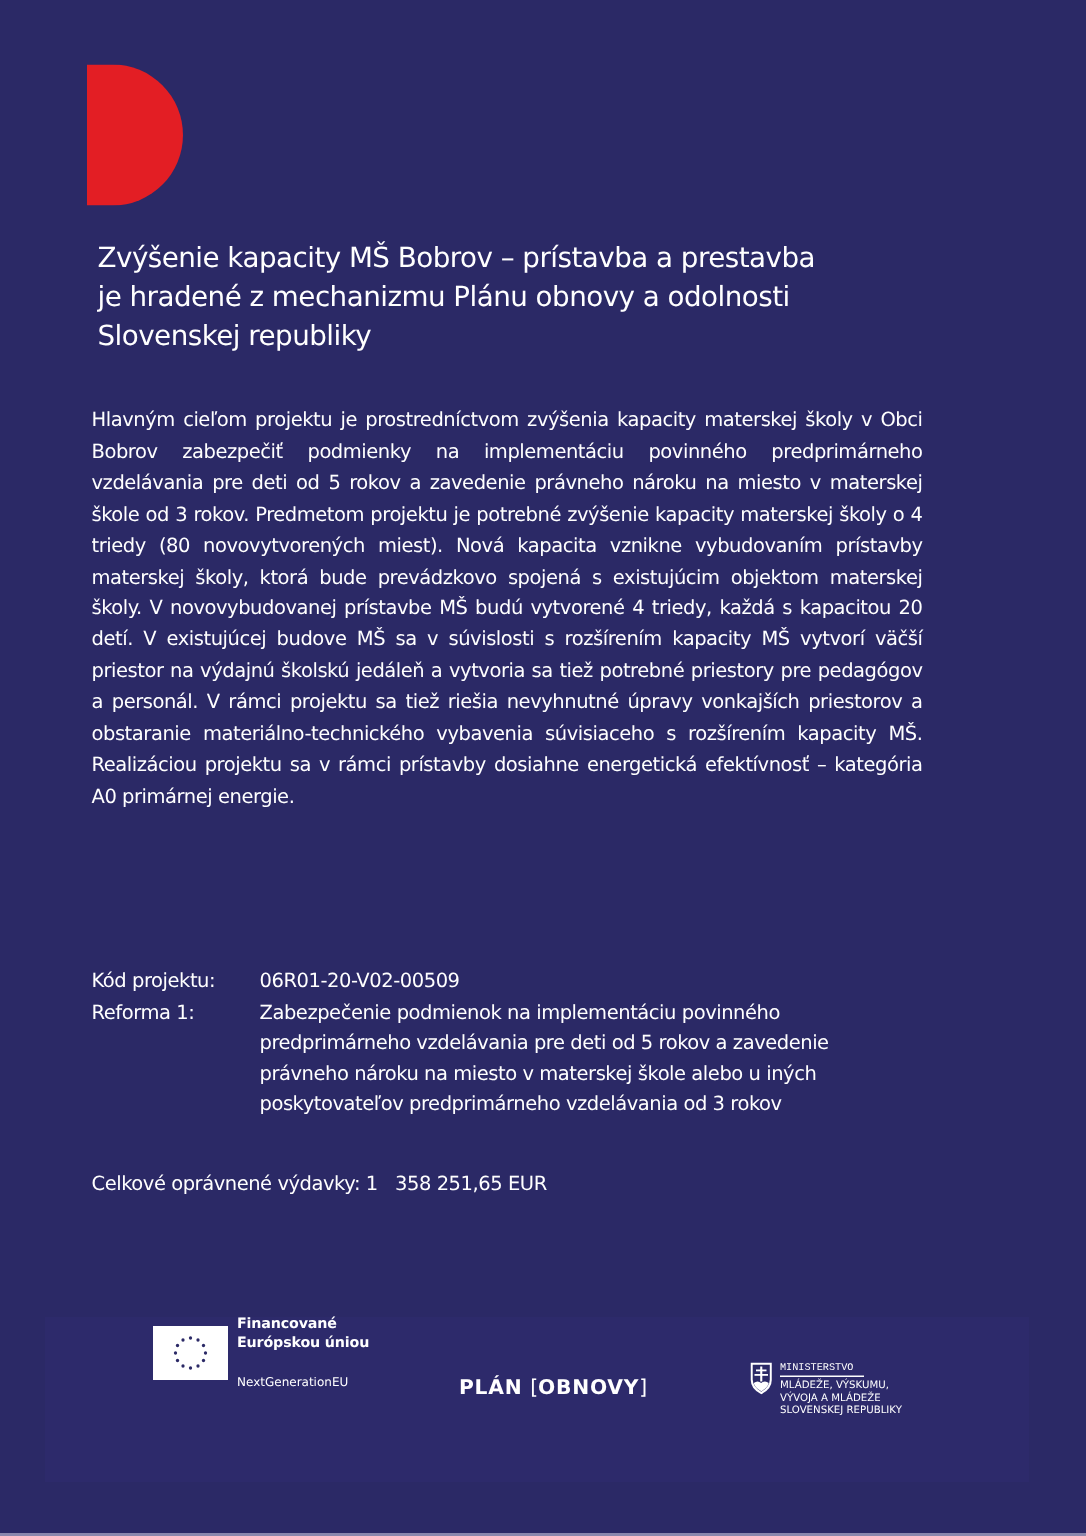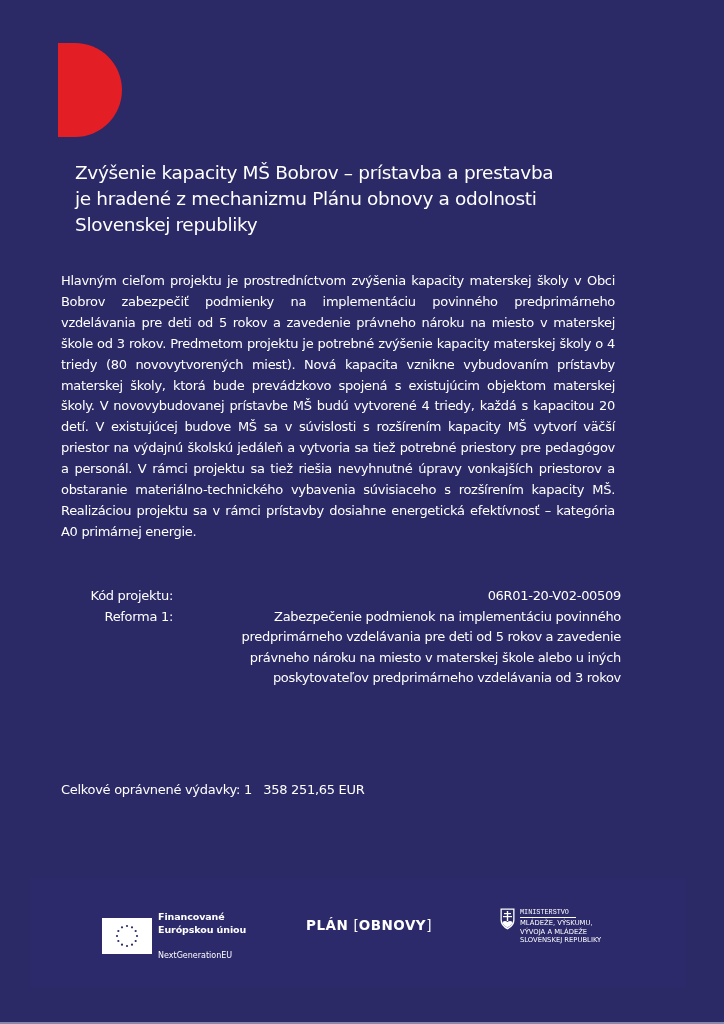--- a/index.html
+++ b/index.html
@@ -8,47 +8,47 @@
     background: #2b2966;
     font-family: "DejaVu Sans", "Liberation Sans", sans-serif;
     color: #ffffff;
     position: relative;
   }
   .brand-mark {
     position: absolute; left: 58px; top: 43px;
     width: 64px; height: 94px;
   }
   .title {
-    position: absolute; left: 75px; top: 160px; width: 600px;
+    position: absolute; left: 65px; top: 160px; width: 600px;
     font-size: 18.5px; line-height: 26px; letter-spacing: -0.35px;
     margin: 0; font-weight: normal;
   }
   .title span { display: block; white-space: nowrap; }
   .description {
     position: absolute; left: 61px; top: 271px; width: 554px;
     font-size: 13px; line-height: 20.9px; letter-spacing: -0.3px;
     text-align: justify; margin: 0;
   }
   .details {
-    position: absolute; left: 61px; top: 586px; width: 560px;
-    font-size: 13px; line-height: 20.5px; letter-spacing: -0.3px; text-align: right;
+    position: absolute; left: 61px; top: 645px; width: 560px;
+    font-size: 13px; line-height: 20.5px; letter-spacing: -0.3px;
   }
   .detail-row { display: flex; }
   .detail-label { width: 112px; flex: 0 0 112px; white-space: nowrap; }
   .detail-value { flex: 1; }
   .detail-value span { display: block; white-space: nowrap; }
   .total {
     position: absolute; left: 61px; top: 782px;
     font-size: 13px; letter-spacing: -0.3px; white-space: pre;
   }
   .logo-band {
     position: absolute; left: 30px; top: 878px; width: 656px; height: 110px;
     background: #2d2a6b;
   }
-  .eu-logo { position: absolute; left: 102px; top: 910px; display: flex; align-items: center; }
+  .eu-logo { position: absolute; left: 102px; top: 876px; display: flex; align-items: center; }
   .eu-flag {
     width: 50px; height: 36px; background: #ffffff; position: relative;
   }
   .eu-text { margin-left: 6px; line-height: 13px; }
   .eu-text .l1, .eu-text .l2 { font-size: 9.5px; font-weight: bold; display: block; letter-spacing: -0.1px; }
   .eu-text .l3 { font-size: 8px; display: block; margin-top: 13px; }
   .plan-logo {
     position: absolute; left: 306px; top: 917px;
     font-size: 13.5px; font-weight: bold; letter-spacing: 0.5px; white-space: nowrap;
   }

